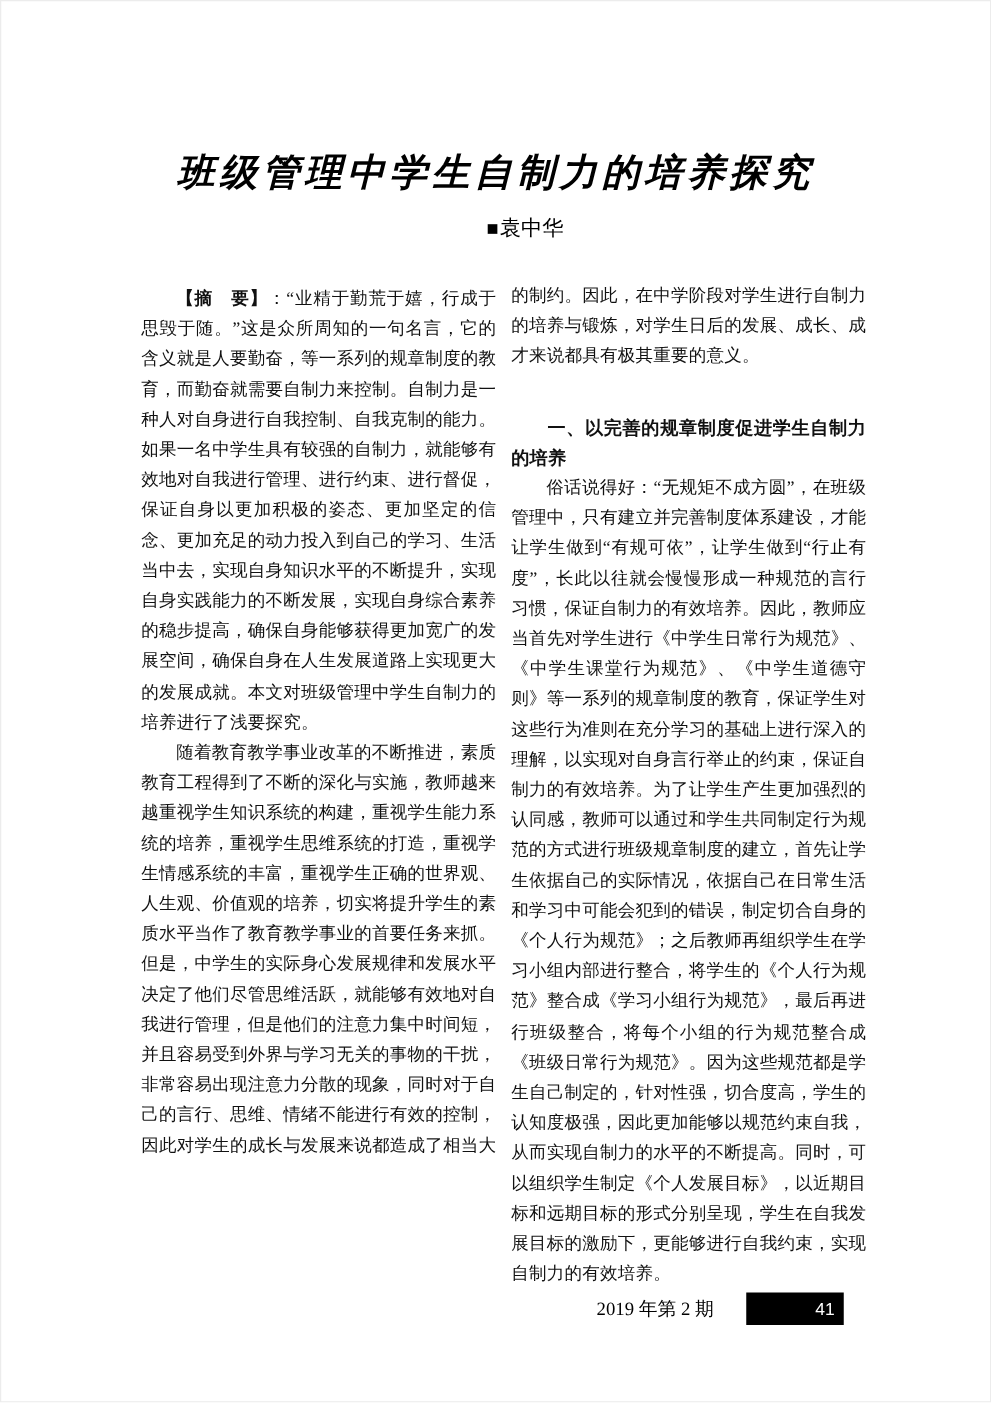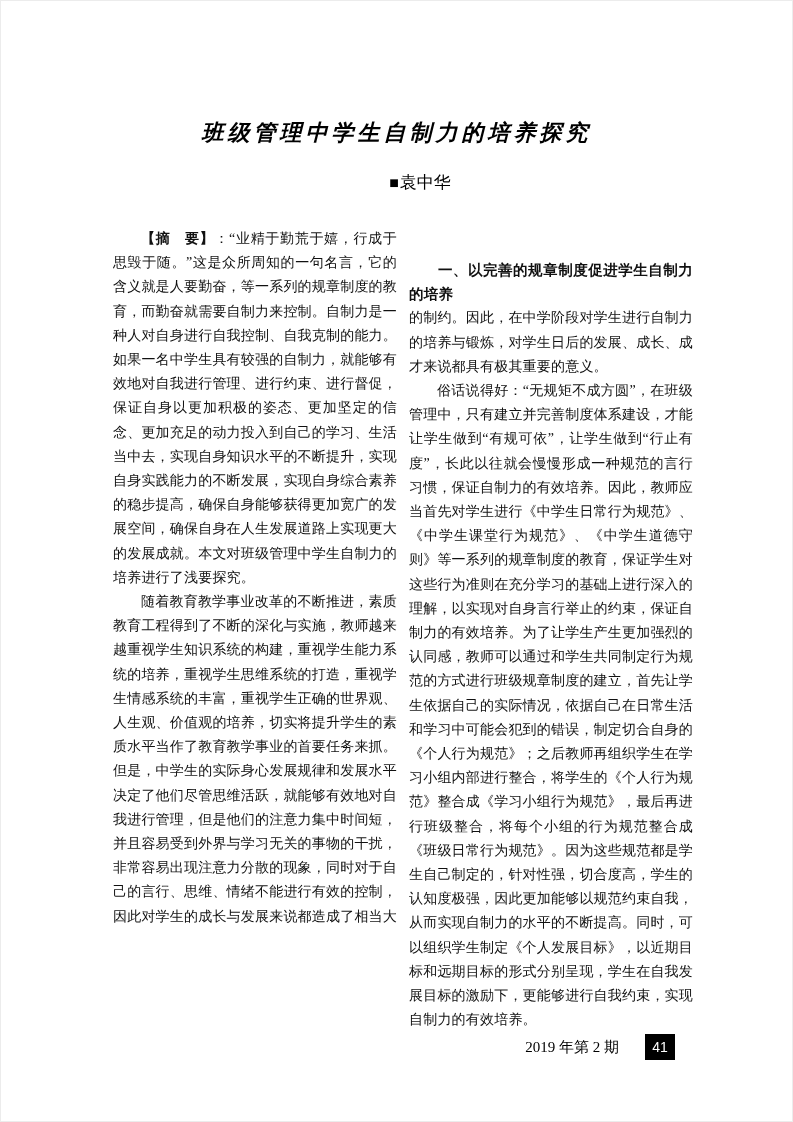--- a/index.html
+++ b/index.html
@@ -18,21 +18,21 @@
     overflow: hidden;
   }
   .title {
     position: absolute;
     top: 118px;
     left: 0;
     right: 0;
     margin: 0;
     text-align: center;
     font-family: "DejaVu Serif", serif;
-    font-size: 22px;
+    font-size: 30px;
     font-weight: bold;
     font-style: italic;
     letter-spacing: 4px;
     color: #000000;
     white-space: nowrap;
   }
   .author {
     position: absolute;
     top: 171px;
     left: 0;
@@ -90,20 +90,21 @@
   .pagebox {
     display: flex;
     align-items: center;
     justify-content: center;
     width: 30px;
     height: 26px;
     background: #000000;
     color: #ffffff;
     font-family: "Liberation Sans", "DejaVu Sans", sans-serif;
     font-size: 14px;
+    padding-left: 48px;
   }
 </style>
 </head>
 <body>
 
 <div class="page">
 
   <h1 class="title">班级管理中学生自制力的培养探究</h1>
 
   <div class="author">
@@ -111,22 +112,22 @@
   </div>
 
   <div class="columns">
 
     <div class="col">
       <p class="para"><span class="hei">【摘　要】</span><span>：“业精于勤荒于嬉，行成于思毁于随。”这是众所周知的一句名言，它的含义就是人要勤奋，等一系列的规章制度的教育，而勤奋就需要自制力来控制。自制力是一种人对自身进行自我控制、自我克制的能力。如果一名中学生具有较强的自制力，就能够有效地对自我进行管理、进行约束、进行督促，保证自身以更加积极的姿态、更加坚定的信念、更加充足的动力投入到自己的学习、生活当中去，实现自身知识水平的不断提升，实现自身实践能力的不断发展，实现自身综合素养的稳步提高，确保自身能够获得更加宽广的发展空间，确保自身在人生发展道路上实现更大的发展成就。本文对班级管理中学生自制力的培养进行了浅要探究。</span></p>
       <p class="para">随着教育教学事业改革的不断推进，素质教育工程得到了不断的深化与实施，教师越来越重视学生知识系统的构建，重视学生能力系统的培养，重视学生思维系统的打造，重视学生情感系统的丰富，重视学生正确的世界观、人生观、价值观的培养，切实将提升学生的素质水平当作了教育教学事业的首要任务来抓。但是，中学生的实际身心发展规律和发展水平决定了他们尽管思维活跃，就能够有效地对自我进行管理，但是他们的注意力集中时间短，并且容易受到外界与学习无关的事物的干扰，非常容易出现注意力分散的现象，同时对于自己的言行、思维、情绪不能进行有效的控制，因此对学生的成长与发展来说都造成了相当大</p>
     </div>
 
     <div class="col">
+      <p class="para no-indent">的制约。因此，在中学阶段对学生进行自制力的培养与锻炼，对学生日后的发展、成长、成才来说都具有极其重要的意义。</p>
       <p class="para hei heading">一、以完善的规章制度促进学生自制力的培养</p>
-      <p class="para no-indent">的制约。因此，在中学阶段对学生进行自制力的培养与锻炼，对学生日后的发展、成长、成才来说都具有极其重要的意义。</p>
       <p class="para">俗话说得好：“无规矩不成方圆”，在班级管理中，只有建立并完善制度体系建设，才能让学生做到“有规可依”，让学生做到“行止有度”，长此以往就会慢慢形成一种规范的言行习惯，保证自制力的有效培养。因此，教师应当首先对学生进行《中学生日常行为规范》、《中学生课堂行为规范》、《中学生道德守则》等一系列的规章制度的教育，保证学生对这些行为准则在充分学习的基础上进行深入的理解，以实现对自身言行举止的约束，保证自制力的有效培养。为了让学生产生更加强烈的认同感，教师可以通过和学生共同制定行为规范的方式进行班级规章制度的建立，首先让学生依据自己的实际情况，依据自己在日常生活和学习中可能会犯到的错误，制定切合自身的《个人行为规范》；之后教师再组织学生在学习小组内部进行整合，将学生的《个人行为规范》整合成《学习小组行为规范》，最后再进行班级整合，将每个小组的行为规范整合成《班级日常行为规范》。因为这些规范都是学生自己制定的，针对性强，切合度高，学生的认知度极强，因此更加能够以规范约束自我，从而实现自制力的水平的不断提高。同时，可以组织学生制定《个人发展目标》，以近期目标和远期目标的形式分别呈现，学生在自我发展目标的激励下，更能够进行自我约束，实现自制力的有效培养。</p>
     </div>
 
   </div>
 
   <div class="footer">
     <span>2019 年第 2 期</span>
     <span class="pagebox">41</span>
   </div>
 

